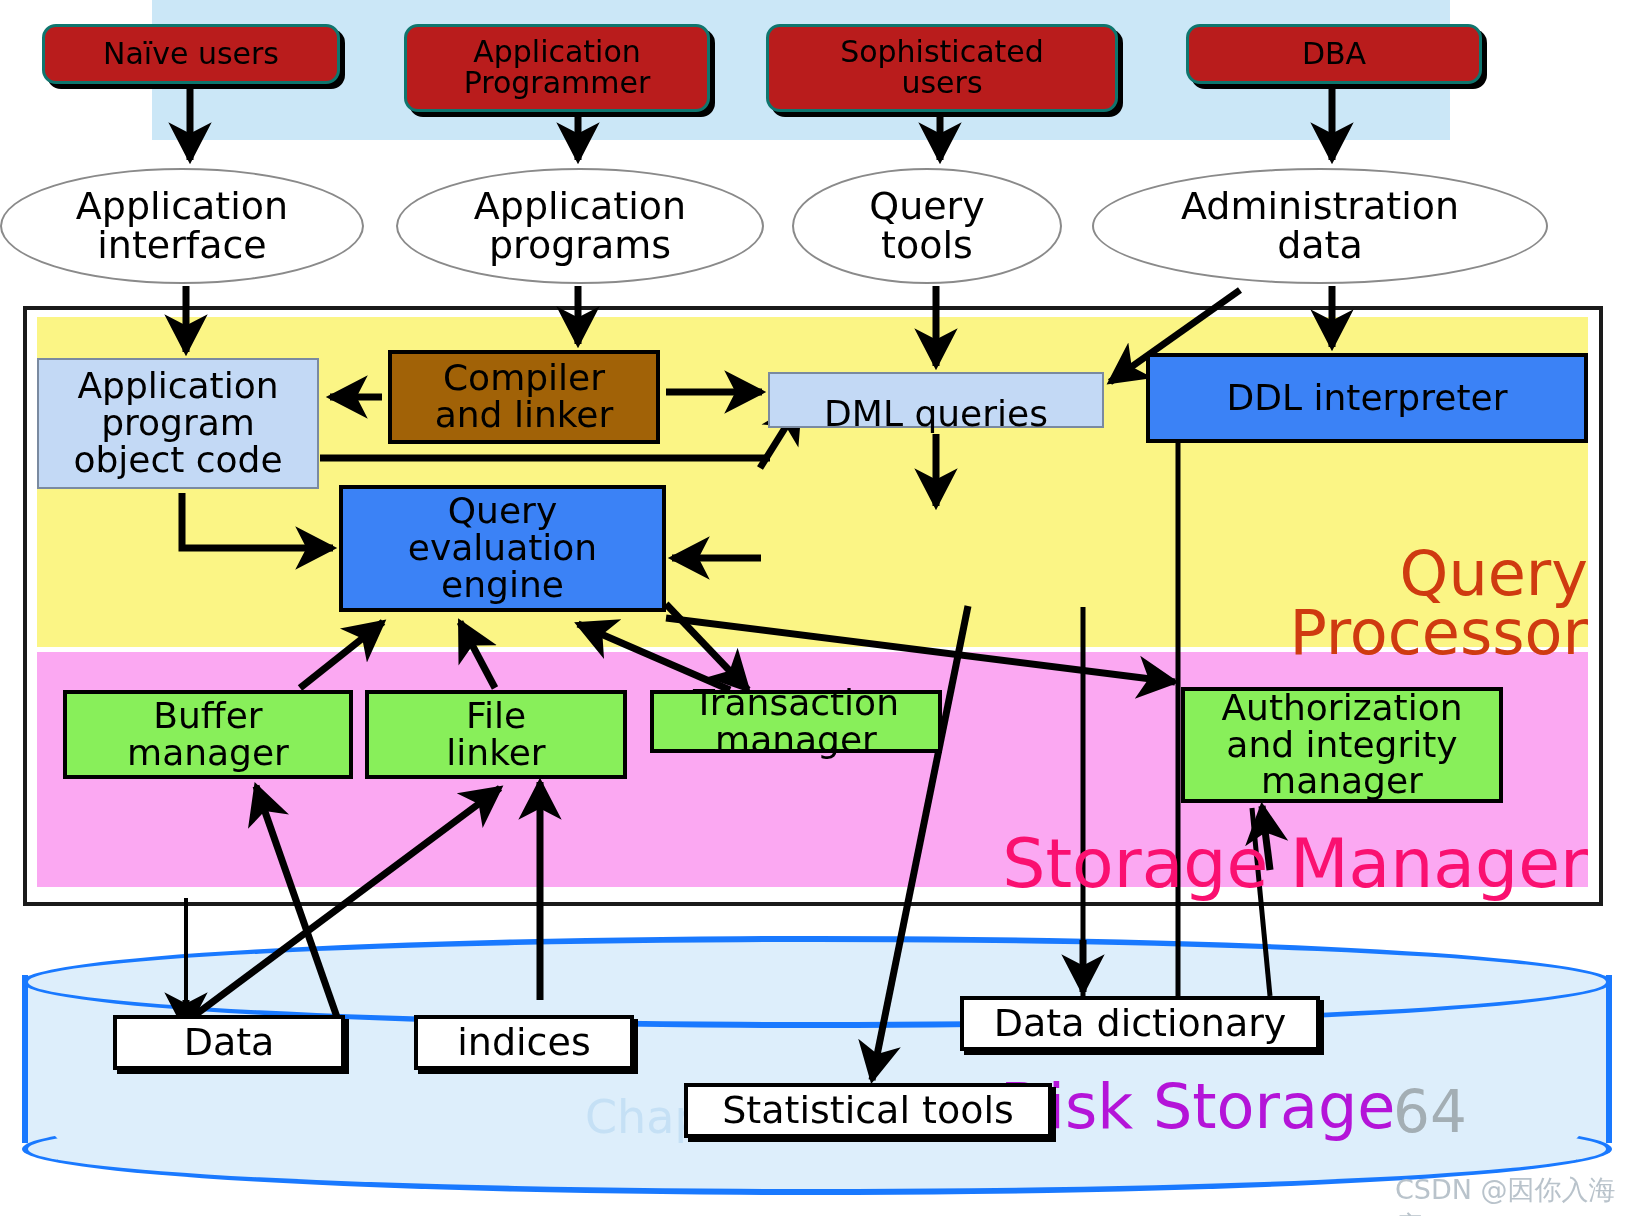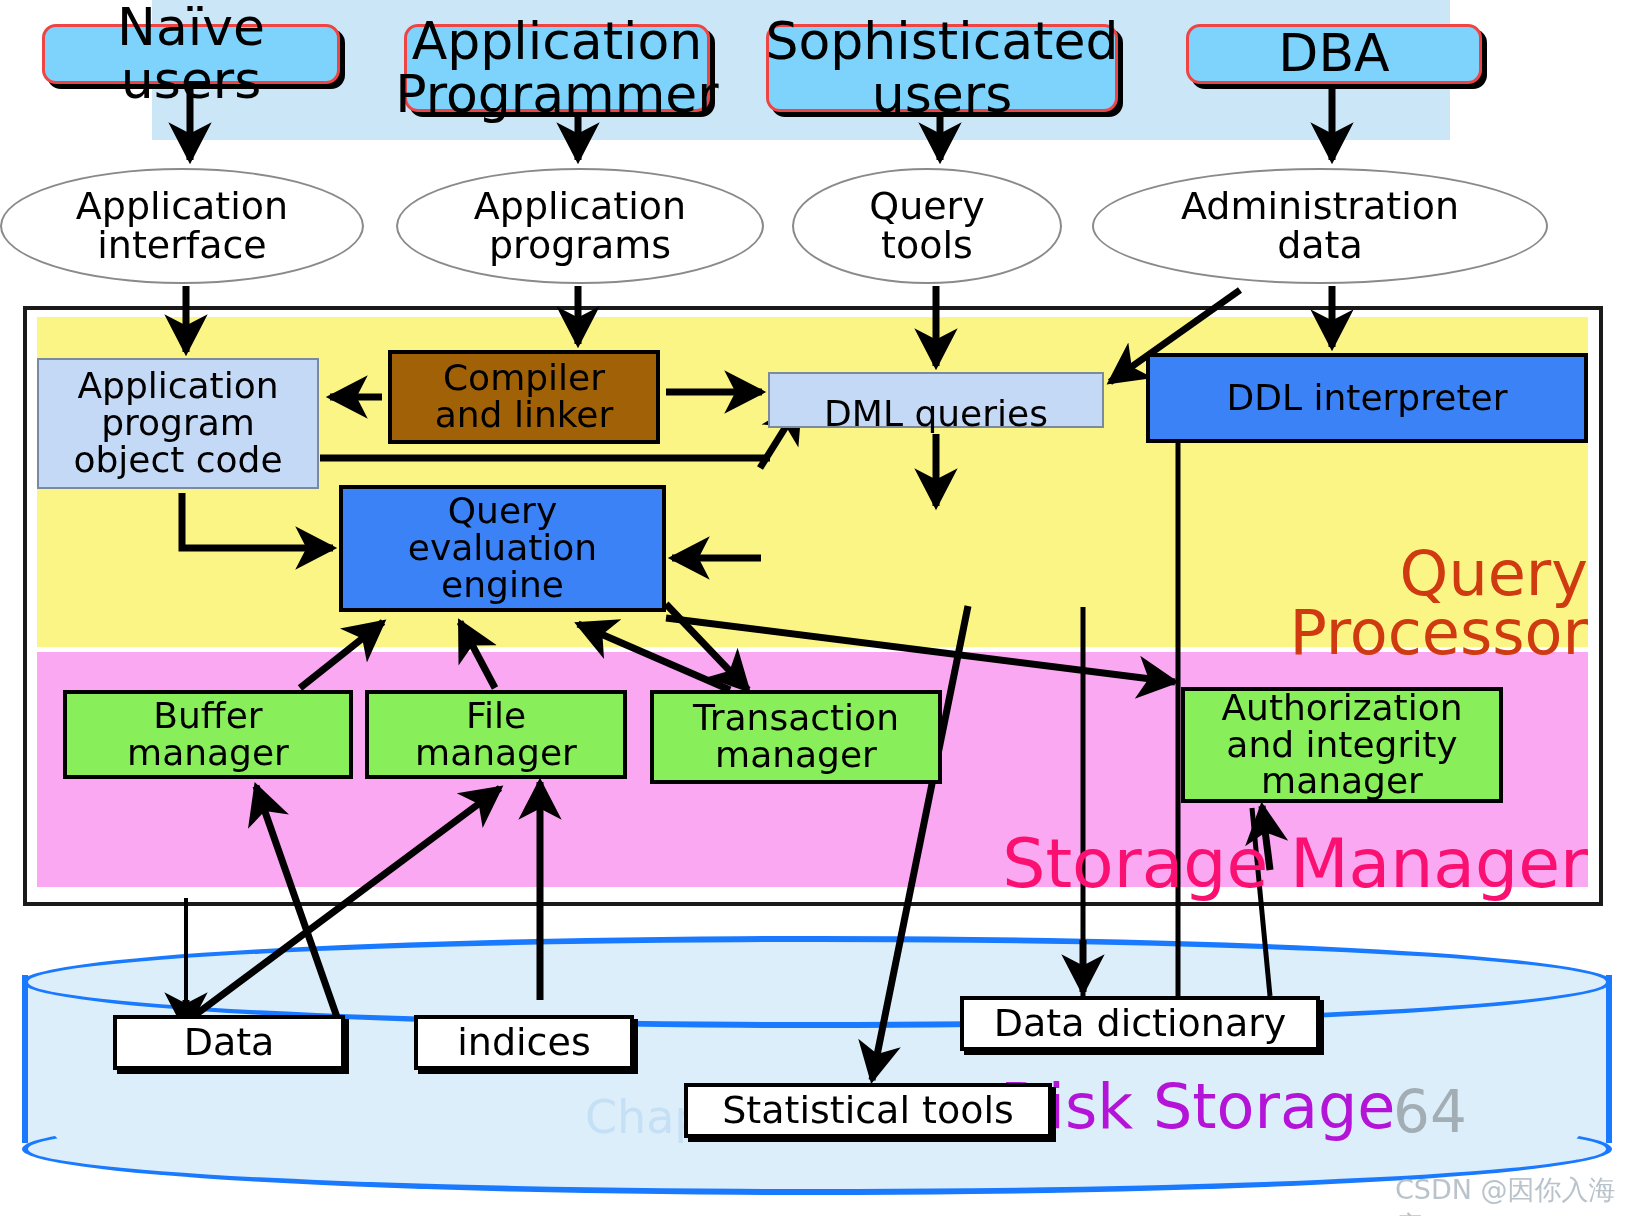--- a/index.html
+++ b/index.html
@@ -8,22 +8,22 @@
   #stage{position:absolute;left:0;top:0;width:1636px;height:1216px;}
 
   
   .node{position:absolute;box-sizing:border-box;display:flex;align-items:center;
         justify-content:center;text-align:center;line-height:1.02;color:#000;}
 
   
   .band{position:absolute;background:#cbe7f7;}
 
   
-  .actor{background:#7dd3fc;border:3px solid #ef4444;border-radius:14px;
-         box-shadow:5px 5px 0 #000;font-size:52px;z-index:6;}
+  .actor{background:#b91c1c;border:3px solid #0f766e;border-radius:14px;
+         box-shadow:5px 5px 0 #000;font-size:30px;z-index:6;}
 
   
   .oval{background:#ffffff;border:2px solid #8a8a8a;border-radius:50%;
         font-size:38px;z-index:6;}
 
   
   .frame{position:absolute;border:4px solid #1a1a1a;background:#ffffff;}
   .qp-bg{position:absolute;background:#fbf585;}
   .sm-bg{position:absolute;background:#fba8f2;}
 
@@ -130,23 +130,23 @@
 engine</span>
   </div>
 
 
   <div class="node mod green" style="left:53px;top:690px;width:290px;height:89px;margin-left:10px;">
     <span style="white-space:pre-line;">Buffer
 manager</span>
   </div>
   <div class="node mod green" style="left:365px;top:690px;width:262px;height:89px;">
     <span style="white-space:pre-line;">File
-manager</span>
-  </div>
-  <div class="node mod green" style="left:650px;top:690px;width:292px;height:94px;">
+linker</span>
+  </div>
+  <div class="node mod green" style="left:650px;top:690px;width:292px;height:63px;">
     <span style="white-space:pre-line;">Transaction
 manager</span>
   </div>
   <div class="node mod green" style="left:1181px;top:687px;width:322px;height:116px;">
     <span style="white-space:pre-line;">Authorization
 and integrity
 manager</span>
   </div>
 
   <div class="wordart qp-label" style="left: 1040px; top: 545px; width: 548px; white-space: pre;">Query

